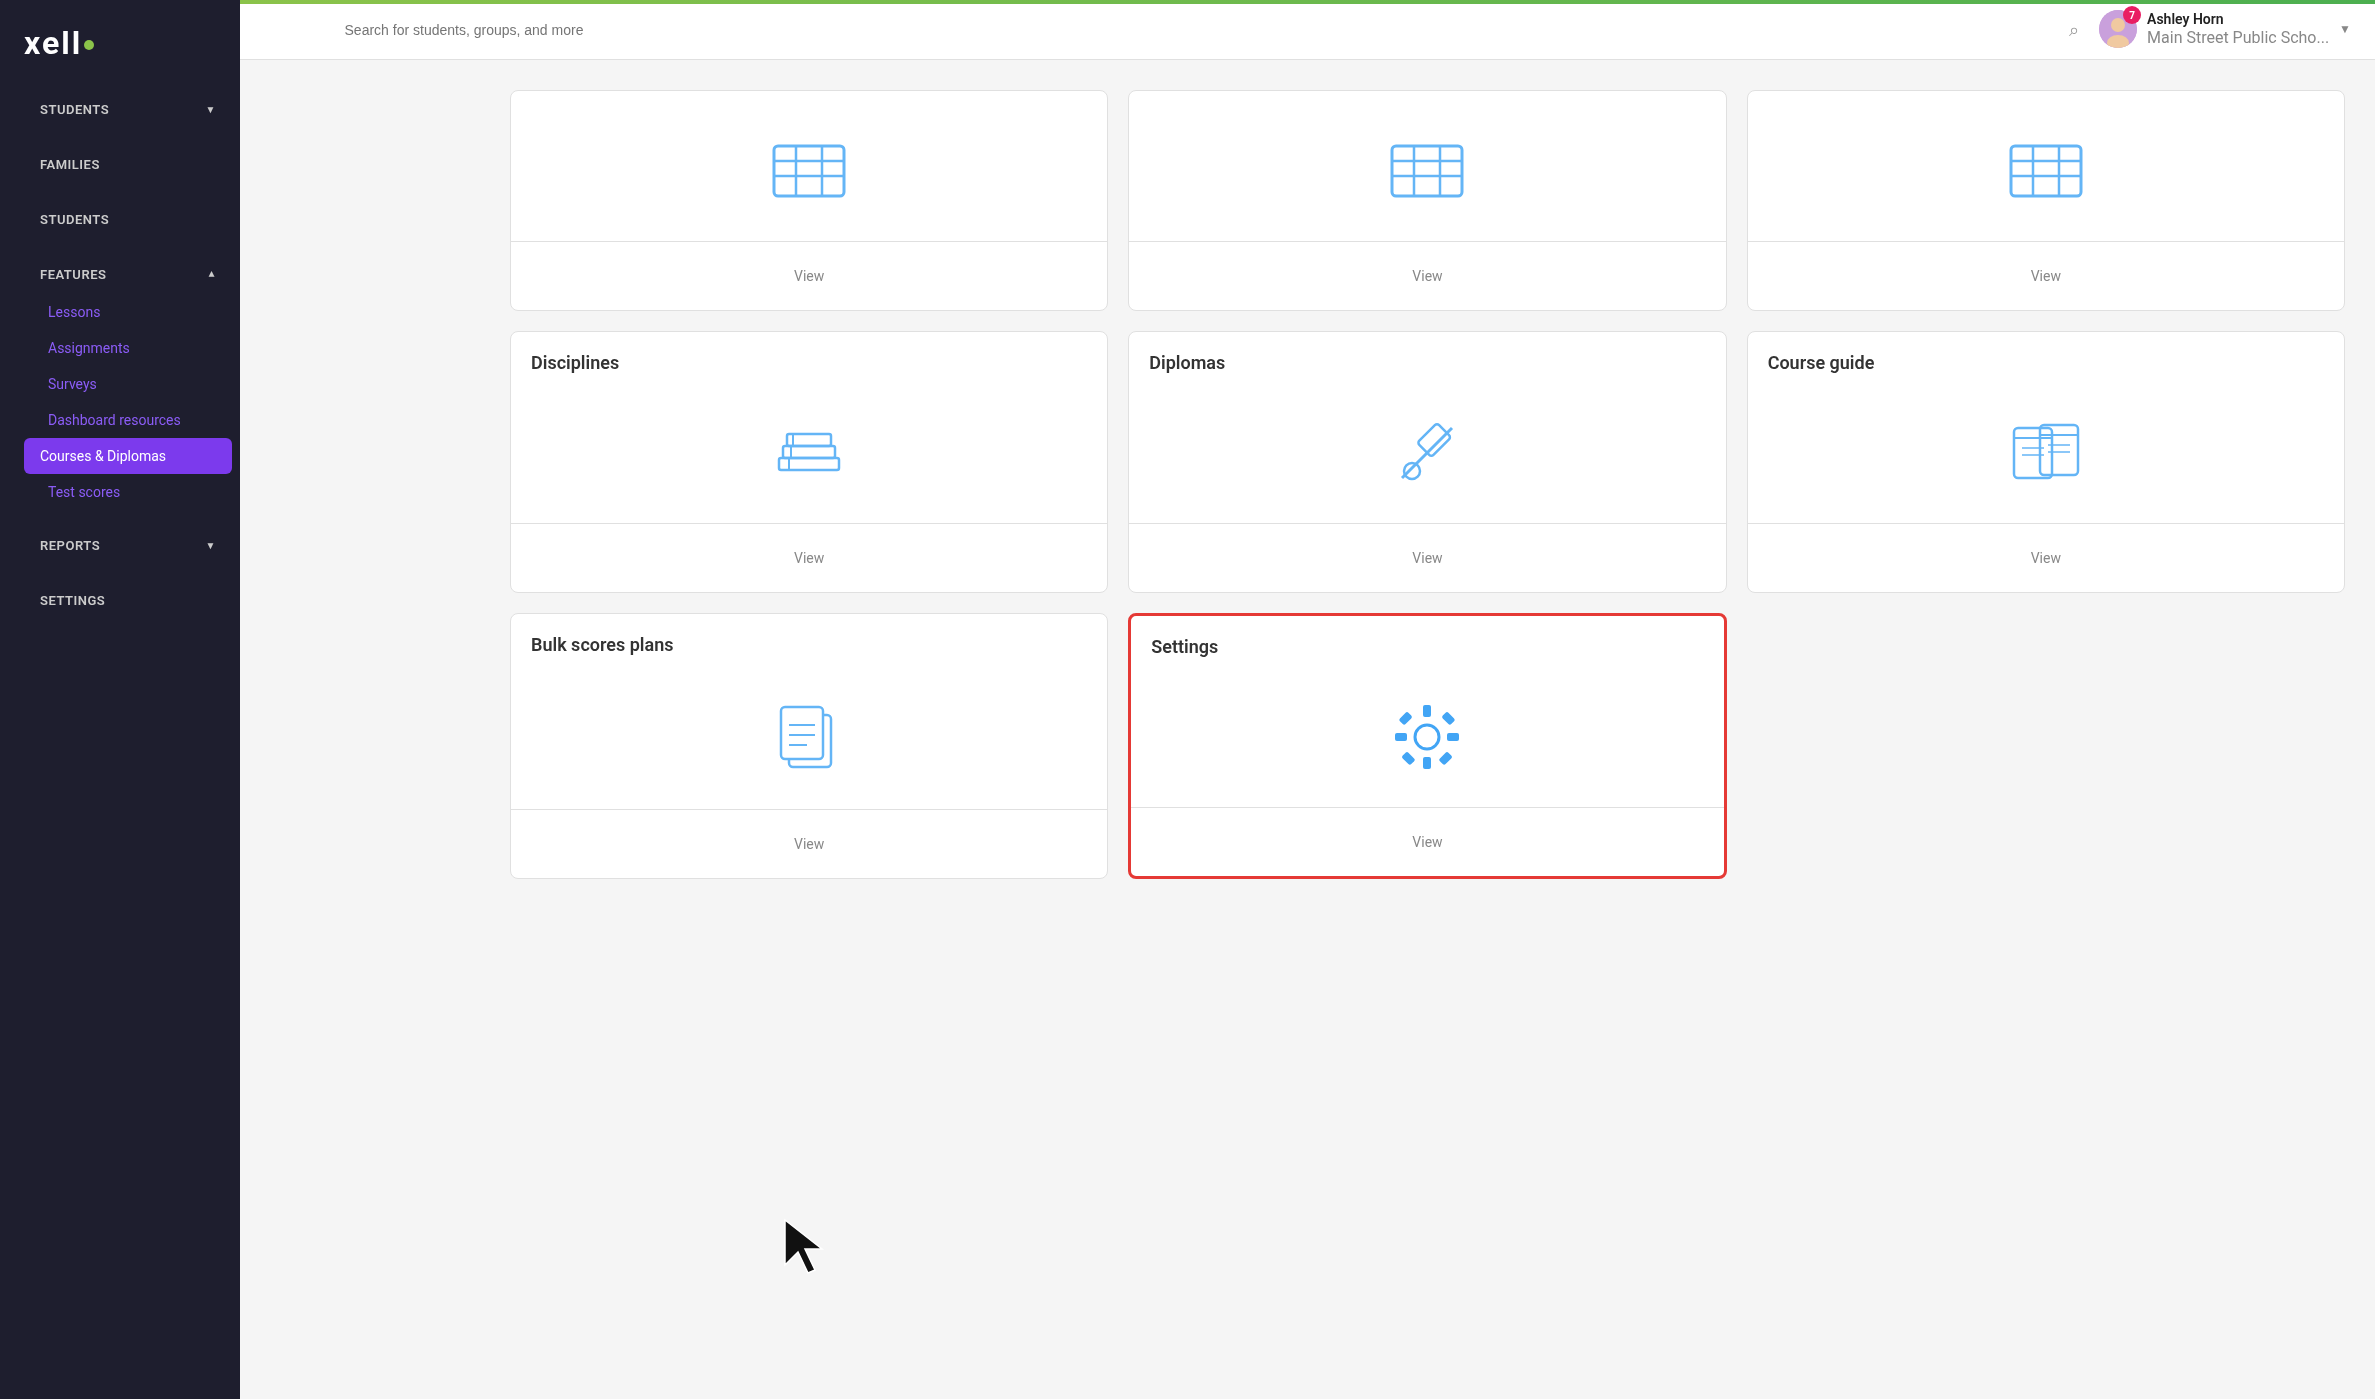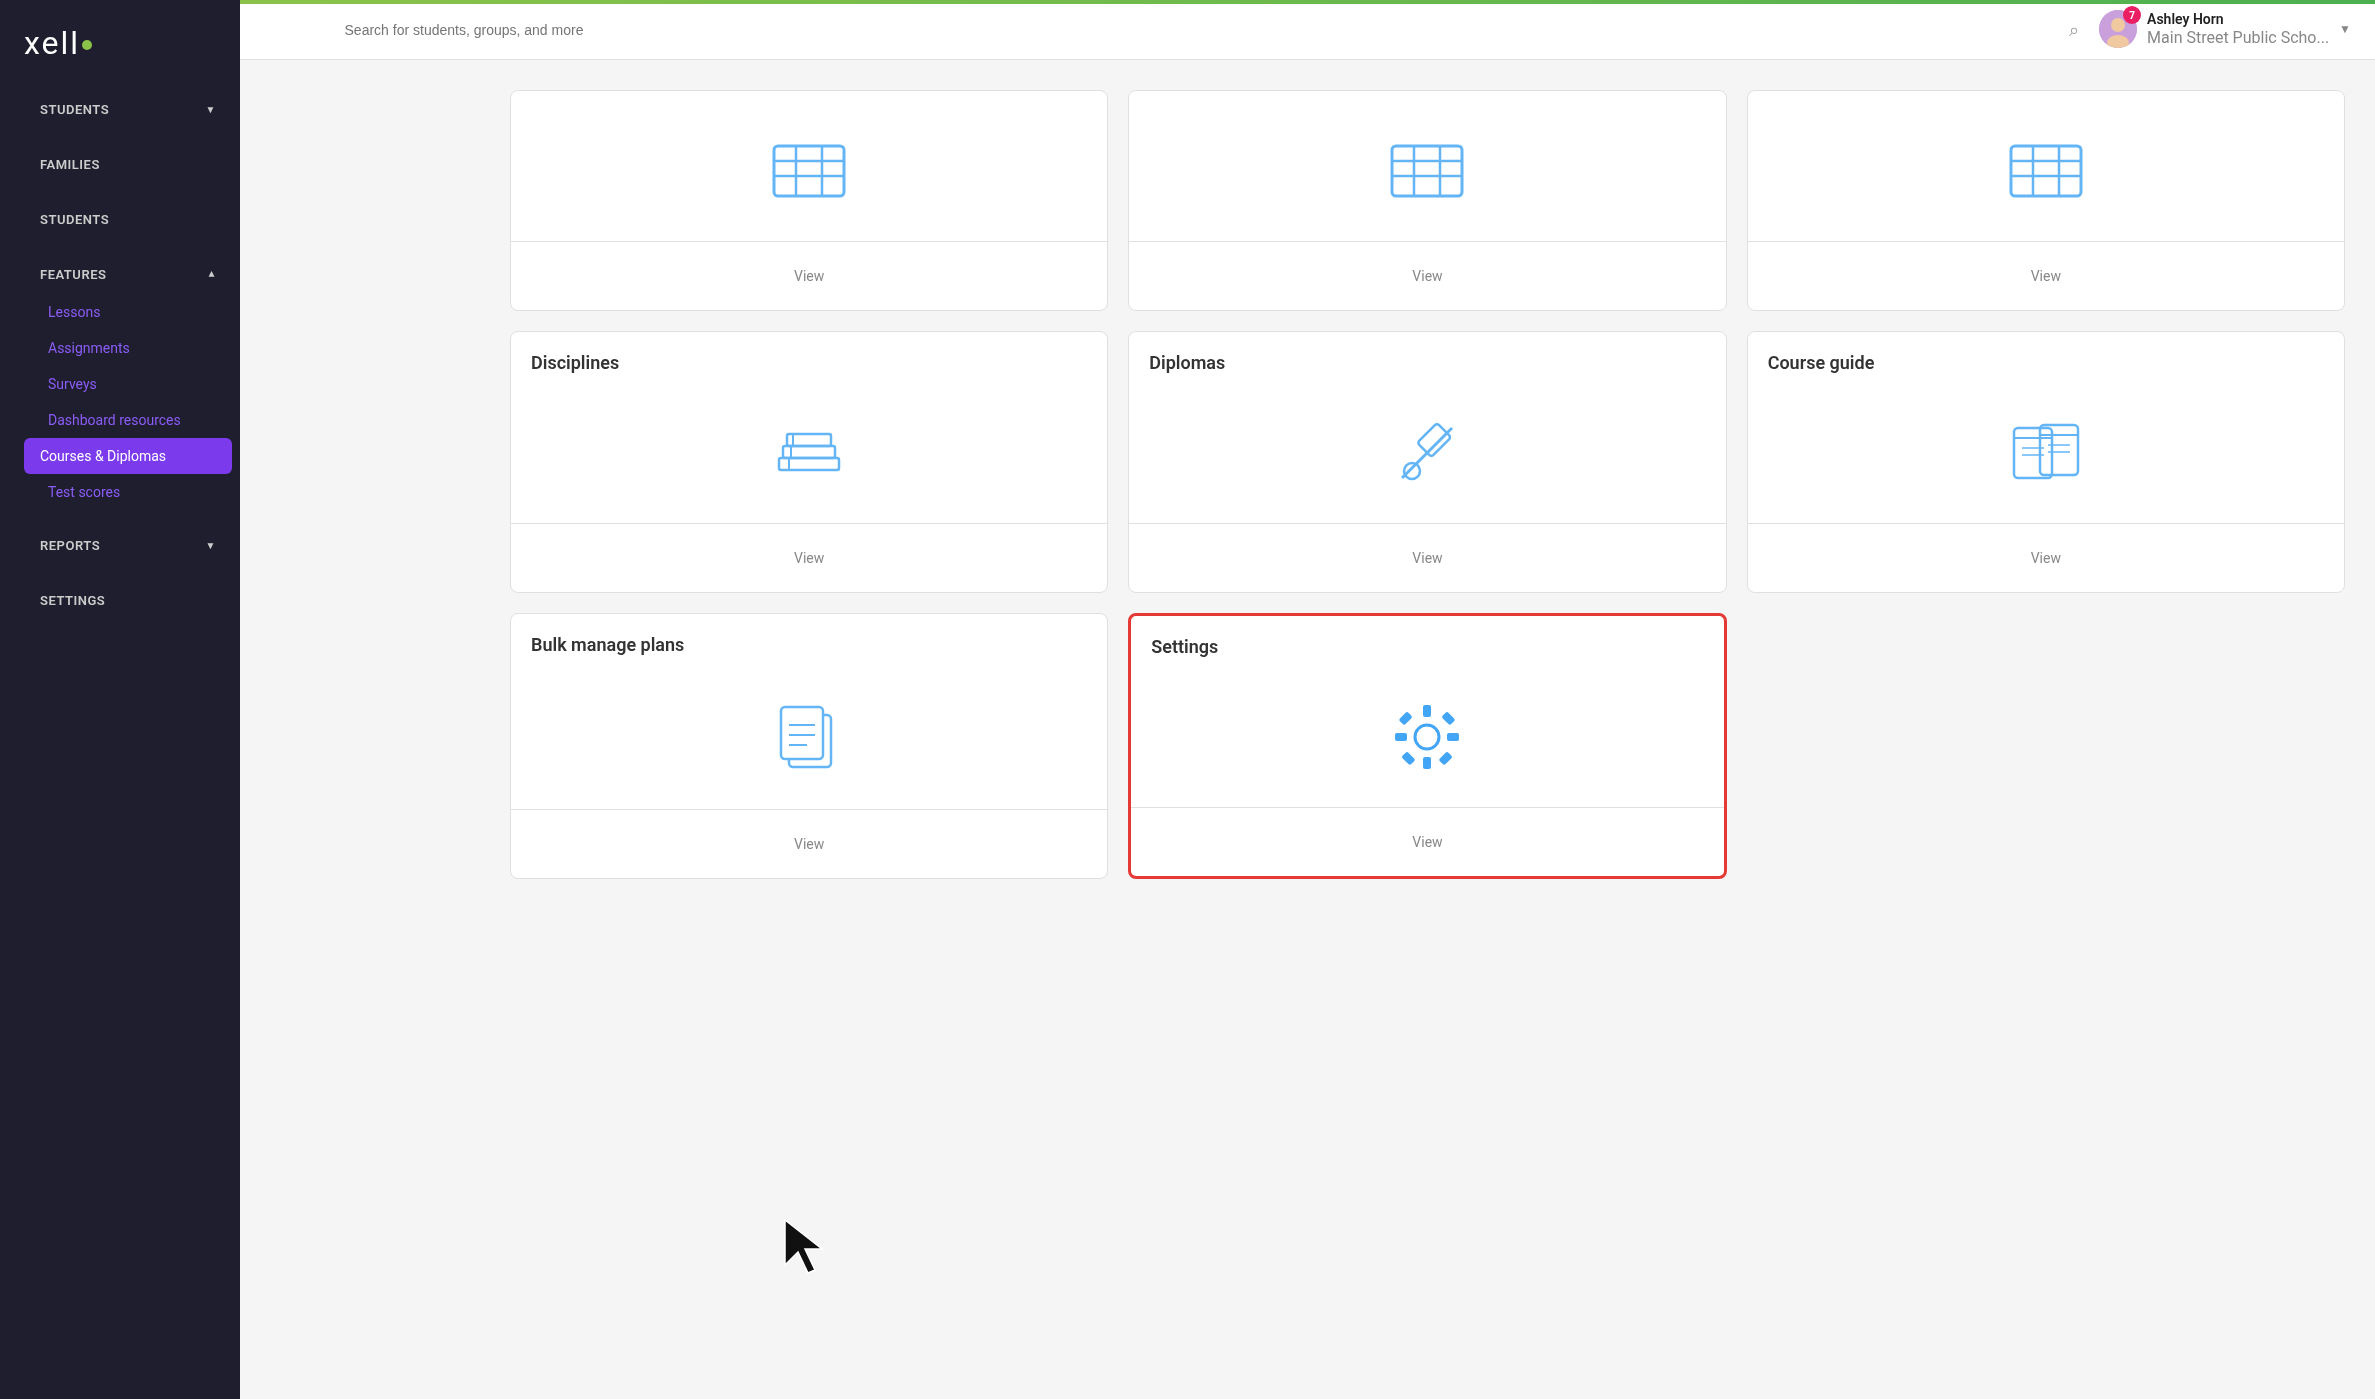--- a/index.html
+++ b/index.html
@@ -16,21 +16,21 @@
       height: 100vh;
       overflow-y: auto;
     }
     #sidebar-logo {
       padding: 24px 24px 20px;
       display: flex;
       align-items: center;
     }
     .logo-text {
       font-size: 32px;
-      font-weight: 400;
+      font-weight: 700;
       color: #fff;
       letter-spacing: 2px;
     }
     .logo-dot {
       display: inline-block;
       width: 10px;
       height: 10px;
       background: #8bc34a;
       border-radius: 50%;
       margin-left: 2px;
@@ -391,21 +391,21 @@
             <line x1="42" y1="32" x2="64" y2="32" stroke="#64b5f6" stroke-width="1.5"></line>
             <line x1="42" y1="39" x2="64" y2="39" stroke="#64b5f6" stroke-width="1.5"></line>
           </svg>
         </div>
       </div>
       <div class="card-footer">View</div>
     </div>
 
     <div class="card">
       <div class="card-body">
-        <div class="card-title">Bulk manage plans</div>
+        <div class="card-title">Bulk scores plans</div>
         <div class="card-icon-area">
           <svg class="icon-svg" viewBox="0 0 80 80" fill="none" xmlns="http://www.w3.org/2000/svg">
 
             <rect x="20" y="18" width="42" height="52" rx="4" stroke="#64b5f6" stroke-width="2.5" fill="none"></rect>
             <rect x="12" y="10" width="42" height="52" rx="4" stroke="#64b5f6" stroke-width="2.5" fill="white"></rect>
             <line x1="20" y1="28" x2="46" y2="28" stroke="#64b5f6" stroke-width="2"></line>
             <line x1="20" y1="38" x2="46" y2="38" stroke="#64b5f6" stroke-width="2"></line>
             <line x1="20" y1="48" x2="38" y2="48" stroke="#64b5f6" stroke-width="2"></line>
           </svg>
         </div>

